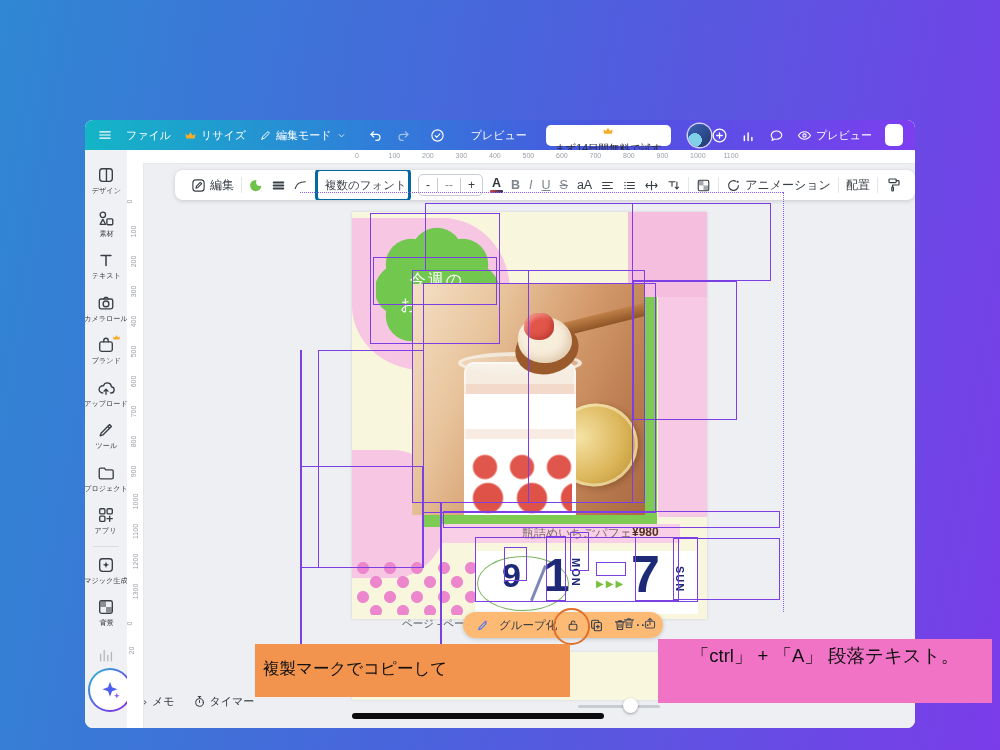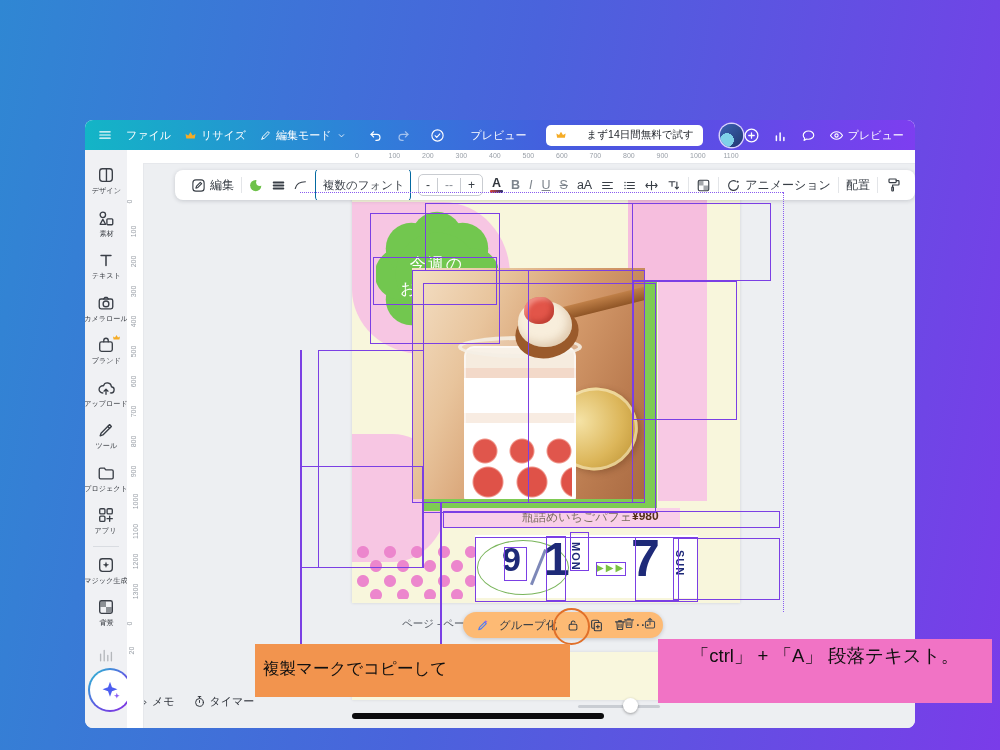--- a/index.html
+++ b/index.html
@@ -7,21 +7,21 @@
   .slide{position:relative;width:1000px;height:750px;overflow:hidden;
     background:linear-gradient(100deg,#2f87d3 0%,#4a63dc 48%,#7a3ce9 100%);}
   .slide-title{position:absolute;left:60px;top:48px;color:#fff;font-size:33px;font-weight:500;letter-spacing:1px;}
 
   
   .window{position:absolute;left:85px;top:120px;width:830px;height:608px;background:#fff;border-radius:8px;overflow:hidden;z-index:1;}
   .topbar{position:absolute;left:0;top:0;right:0;height:30px;display:flex;align-items:center;gap:13px;padding:0 12px;box-sizing:border-box;
     background:linear-gradient(90deg,#13b5c6 0%,#2f7fd9 34%,#4a56e0 62%,#7d3ef0 100%);color:#fff;font-size:11px;}
   .tb-item{display:flex;align-items:center;gap:4px;white-space:nowrap;}
   .tb-spacer{flex:1;}
-  .pill-white{display:flex;align-items:center;gap:20px;background:#fff;color:#24282e;border-radius:5px;height:21px;padding:0 9px;font-size:10.5px;white-space:nowrap;}
+  .pill-white{display:flex;align-items:center;gap:5px;background:#fff;color:#24282e;border-radius:5px;height:21px;padding:0 9px;font-size:10.5px;white-space:nowrap;flex-direction:column;}
   .avatar{width:23px;height:23px;border-radius:50%;background:radial-gradient(circle at 30% 70%,#7fd1e8 0 30%,transparent 31%),linear-gradient(135deg,#3c63b5,#22386f);box-shadow:0 0 0 1.5px rgba(255,255,255,.75);}
   .plus-badge{margin-left:-4px;}
   .dim{opacity:.55;}
 
   .ic{display:inline-flex;align-items:center;justify-content:center;line-height:0;}
 
   
   .sidebar{position:absolute;left:0;top:30px;width:42px;bottom:0;background:#f0f1f4;display:flex;flex-direction:column;align-items:center;padding-top:10px;box-sizing:border-box;}
   .sb-item{width:42px;height:42.5px;display:flex;flex-direction:column;align-items:center;justify-content:center;color:#3a3f47;cursor:pointer;position:relative;}
   .sb-label{font-size:7.5px;margin-top:2px;white-space:nowrap;color:#33373d;transform:scale(.95);}
@@ -36,31 +36,31 @@
   .vruler{position:absolute;left:42px;top:43px;width:16px;bottom:0;background:#fff;border-right:1px solid #e6e8ec;z-index:3;}
   .vruler span{position:absolute;left:1px;font-size:7px;color:#9aa0a8;transform:rotate(-90deg);}
 
   .canvas-bg{position:absolute;left:58px;top:43px;right:0;bottom:0;background:#edeff2;}
 
   
   .toolbar2{position:absolute;left:90px;top:50px;width:740px;height:30px;background:#fff;border-radius:8px;box-shadow:0 1px 4px rgba(30,35,48,.18);
     display:flex;align-items:center;gap:7px;padding:0 16px;box-sizing:border-box;font-size:12px;color:#383e46;z-index:4;white-space:nowrap;overflow:hidden;}
   .t2-sep{width:1px;height:16px;background:#e3e5e8;flex:0 0 1px;}
   .t2-btn{display:flex;align-items:center;gap:4px;cursor:pointer;}
-  .fontbox{border:1px solid #0369a1;border-radius:5px;height:34px;display:flex;align-items:center;padding:0 7px;width:96px;box-sizing:border-box;font-size:11.5px;justify-content:space-between;}
+  .fontbox{border:3px solid #0369a1;border-radius:5px;height:34px;display:flex;align-items:center;padding:0 7px;width:96px;box-sizing:border-box;font-size:11.5px;justify-content:space-between;}
   .sizebox{border:1px solid #c9ccd1;border-radius:5px;height:22px;display:flex;align-items:center;box-sizing:border-box;font-size:12px;}
   .sizebox span{padding:0 7px;}
   .sizebox .mid{border-left:1px solid #c9ccd1;border-right:1px solid #c9ccd1;color:#8a9098;}
   .glyph-btn{font-size:12.5px;color:#7e858d;cursor:pointer;padding:0 1px;}
   .color-a{display:flex;flex-direction:column;align-items:center;cursor:pointer;line-height:1;}
   .color-a b{font-size:12.5px;color:#30353c;font-weight:700;}
   .color-a i{width:13px;height:3px;border-radius:1px;background:linear-gradient(90deg,#d6453a,#27306e);display:block;margin-top:1px;}
 
   
-  .page{position:absolute;left:267px;top:76px;width:388px;height:407px;background:#f8f6dc;overflow:hidden;box-shadow:0 0 3px rgba(0,0,0,.12);}
+  .page{position:absolute;left:267px;top:92px;width:355px;height:407px;background:#f8f6dc;overflow:hidden;box-shadow:0 0 3px rgba(0,0,0,.12);}
   .page2{position:absolute;left:267px;top:532px;width:355px;height:48px;background:#f9f7dd;box-shadow:0 0 3px rgba(0,0,0,.1);}
   .dots{background-image:radial-gradient(circle at 8px 8px,#ec86cd 5.5px,transparent 6.5px),radial-gradient(circle at 21px 22px,#ec86cd 5.5px,transparent 6.5px);background-size:27px 29px;}
   .blob-tl{position:absolute;left:0;top:6px;width:158px;height:152px;background:#f7c6e3;border-radius:0 46% 52% 48% / 0 52% 56% 46%;}
   .sq-tr{position:absolute;left:276px;top:0;width:79px;height:85px;background:#f6bede;}
   .col-r{position:absolute;left:306px;top:85px;width:49px;height:220px;background:#f8c9e4;}
   .quarter-bl{position:absolute;left:0;top:238px;width:96px;height:128px;background:#f7c6e3;border-radius:0 60% 60% 0 / 0 52% 52% 0;}
   .dots-zone{position:absolute;left:3px;top:348px;width:120px;height:55px;}
   .flower{position:absolute;left:24px;top:14px;width:122px;height:128px;}
   .flower-text{position:absolute;left:22px;top:56px;width:126px;text-align:center;color:#fff;font-size:16px;letter-spacing:2px;line-height:1.55;}
   .green-frame{position:absolute;left:71px;top:85px;width:234px;height:230px;background:#7ecb53;}

